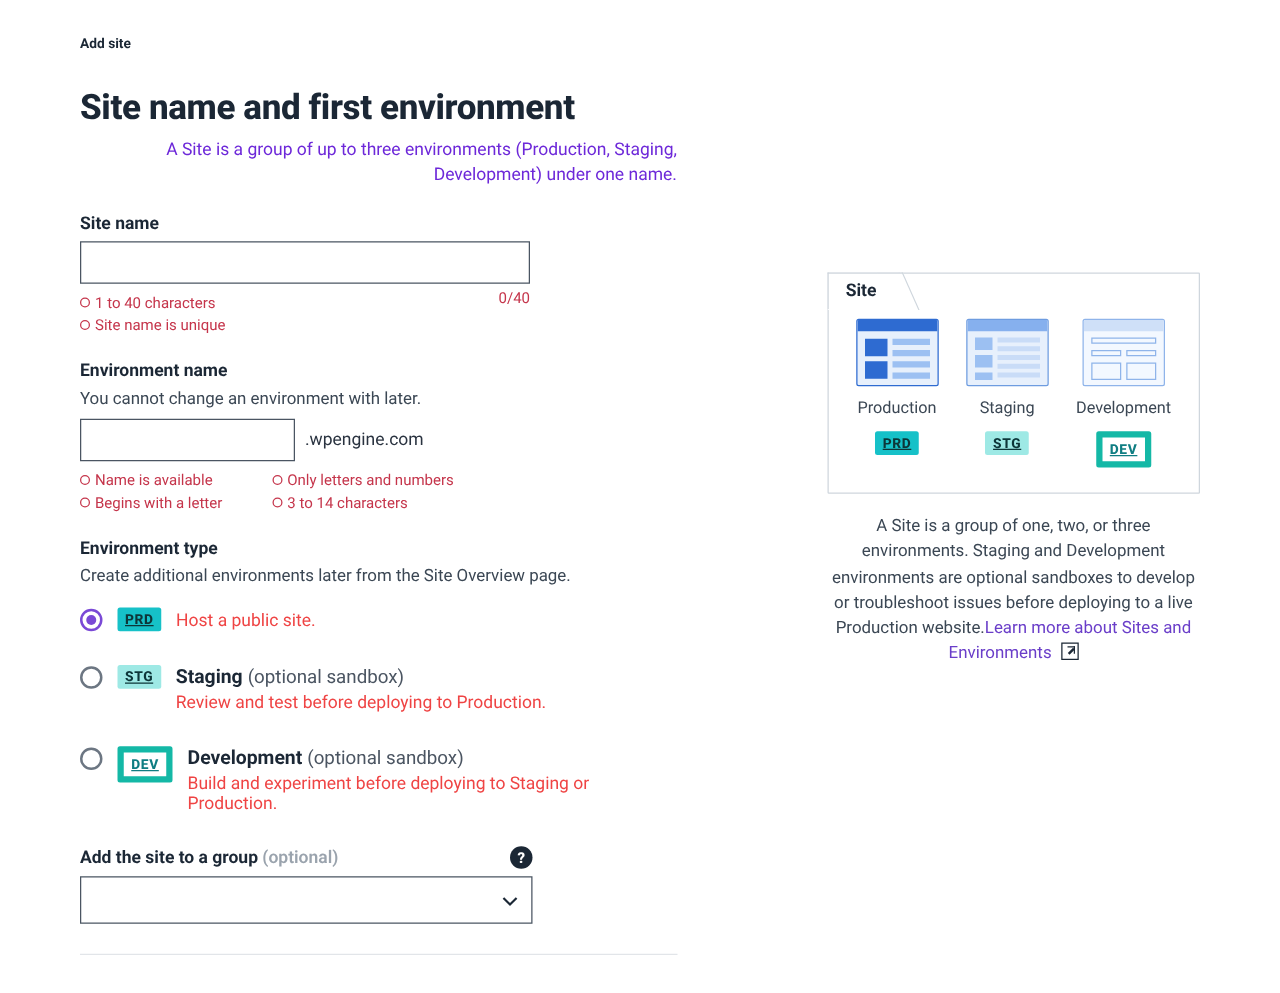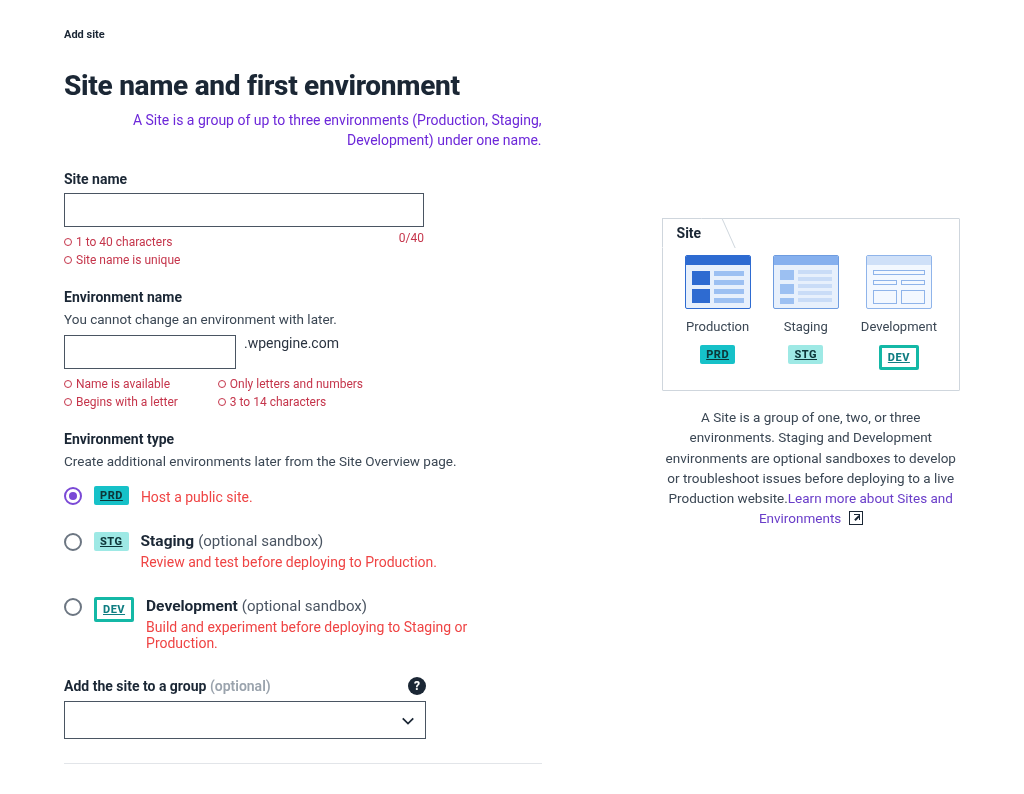--- a/index.html
+++ b/index.html
@@ -49,21 +49,21 @@
     margin-bottom: 8px;
   }
   .text-input {
     width: 360px;
     height: 34px;
     border: 1px solid #4a5562;
     padding: 4px 8px;
     font-size: 14px;
   }
   .text-input.small { width: 172px; }
-  .input-row { display: flex; align-items: flex-start; gap: 8px; }
+  .input-row { display: flex; align-items: center; gap: 8px; }
   .suffix { font-size: 14px; color: #2a3340; }
   .charcount {
     width: 360px;
     display: flex;
     justify-content: space-between;
     font-size: 12px;
     color: #c5354b;
     margin-top: 4px;
   }
   ul.rules { list-style: none; margin-top: 2px; }
@@ -108,21 +108,21 @@
     font-weight: 800;
     letter-spacing: 0.5px;
     padding: 3px 6px;
     border-radius: 2px;
     margin-top: 1px;
     flex: 0 0 auto;
     text-decoration: underline;
   }
   .badge.PRD { background: #16c1c8; color: #0d3639; }
   .badge.STG { background: #9ee9e5; color: #0d3639; }
-  .badge.DEV { background: #ffffff; color: #0f7d82; border: 3px solid #14b8a6; }
+  .badge.DEV { background: #ffffff; color: #0f7d82; border: 5px solid #14b8a6; }
   .env-body { flex: 1; }
   .env-name { font-size: 15.5px; font-weight: 700; color: #1b2735; }
   .env-qual { font-size: 15px; font-weight: 400; color: #4b5562; }
   .env-desc { font-size: 14px; color: #ef4444; margin-top: 4px; }
 
   
   .group-label-row { display:flex; justify-content:space-between; align-items:center; width:362px; }
   .optional { color: #9aa3ad; font-weight: 600; }
   .help-circle {
     width: 18px; height: 18px; border-radius: 50%; background: #1b2735; color: #fff;

